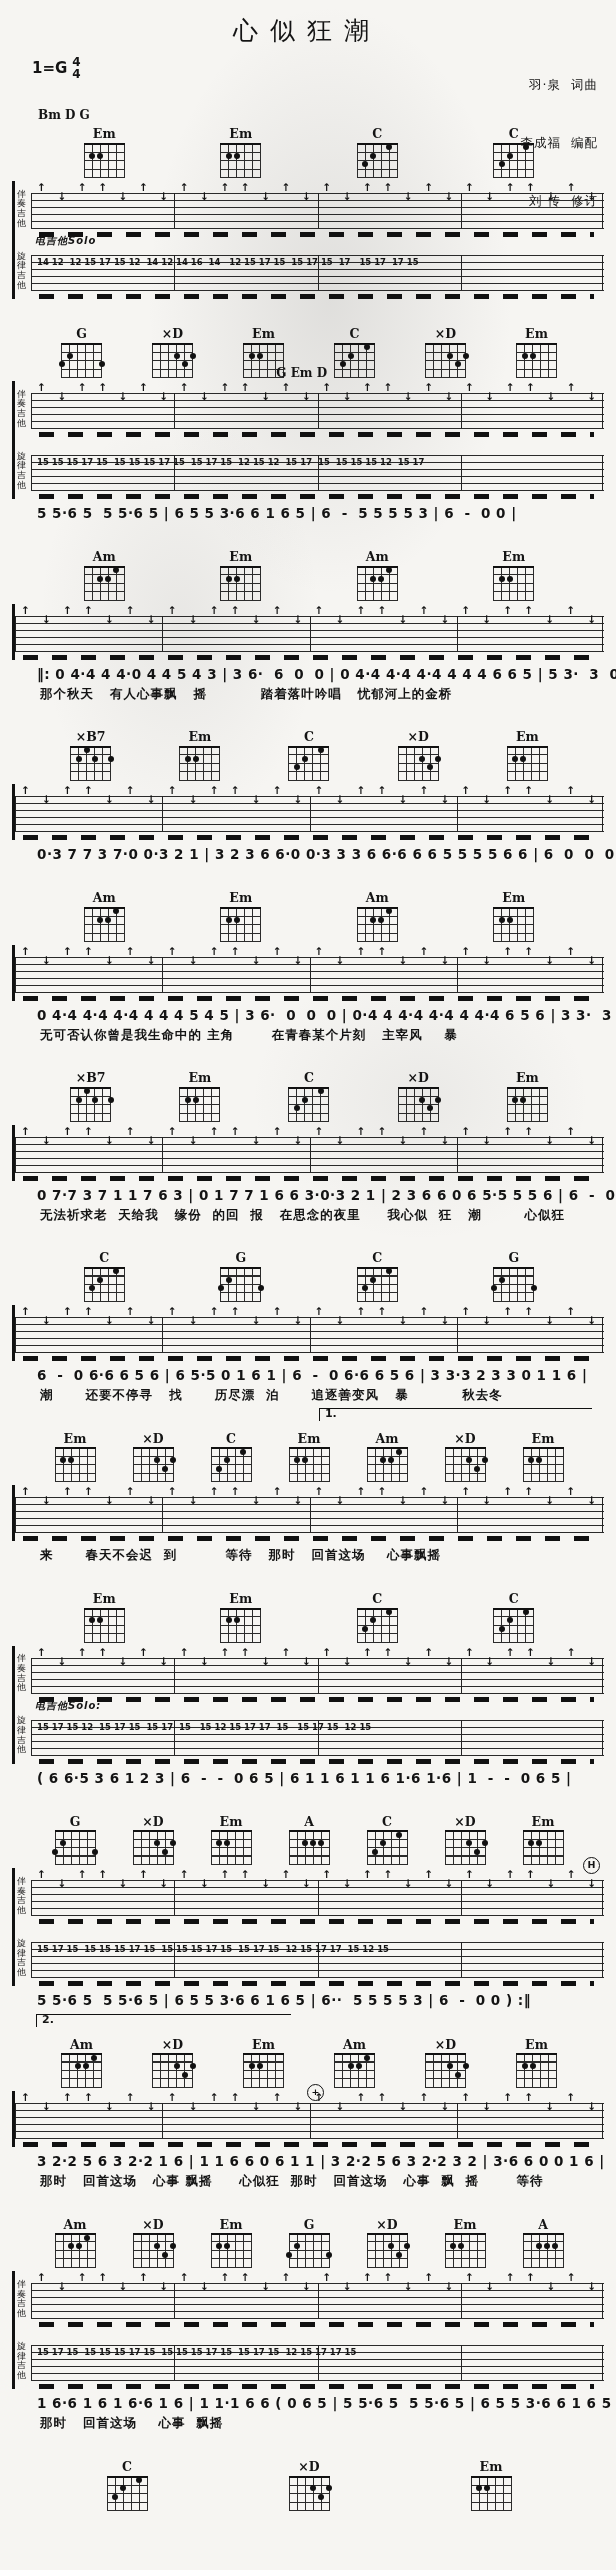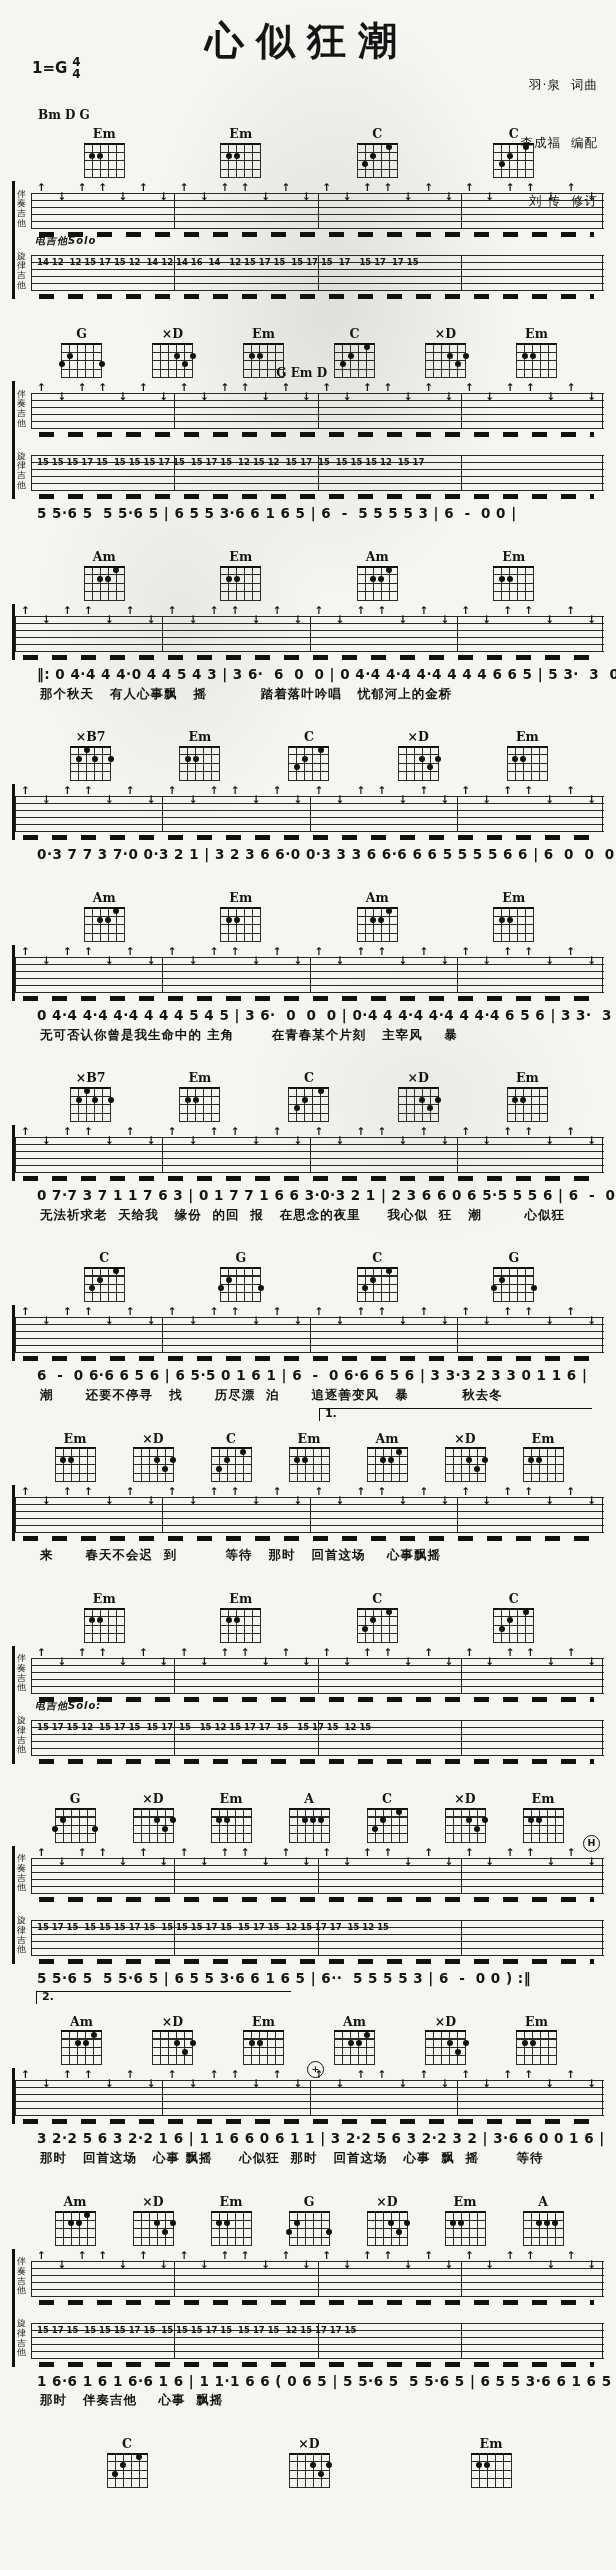--- a/index.html
+++ b/index.html
@@ -18,21 +18,21 @@
       radial-gradient(ellipse 260px 420px at 330px 300px, rgba(120,120,120,.18), transparent 70%),
       radial-gradient(ellipse 200px 300px at 180px 620px, rgba(130,130,130,.12), transparent 70%),
       radial-gradient(ellipse 240px 200px at 420px 1100px, rgba(130,130,130,.10), transparent 70%),
       #f6f5f2;
     position:relative;
   }
   
   .header{position:relative;height:102px;}
   .title{
     text-align:center;font-family:"DejaVu Serif",serif;
-    font-size:39px;font-weight:bold;letter-spacing:12px;
+    font-size:25px;font-weight:normal;letter-spacing:12px;
     padding-top:4px;white-space:nowrap;
   }
   .subtitle{text-align:center;font-size:12px;letter-spacing:4px;margin-top:3px;}
   .keytime{position:absolute;left:22px;top:46px;font-size:15px;font-weight:bold;display:flex;align-items:center;gap:5px;}
   .ts{display:inline-flex;flex-direction:column;line-height:1;font-size:12px;font-weight:bold;text-align:center;}
   .credits{position:absolute;right:6px;top:26px;font-size:12.5px;text-align:right;line-height:1.55;letter-spacing:1px;white-space:pre;}
   
   #score{position:relative;}
   .system{position:relative;margin-bottom:13px;}
   .chord-row{
@@ -927,20 +927,21 @@
               <div class="bar" style="left: calc(0% + 0px);"></div>
               <div class="bar" style="left: calc(25% + 0px);"></div>
               <div class="bar" style="left: calc(50% + 0px);"></div>
               <div class="bar" style="left: calc(75% + 0px);"></div>
               <div class="bar" style="left: calc(100% - 2px);"></div>
               <div class="frets">15 17 15 12  15 17 15  15 17  15   15 12 15 17 17  15   15 17 15  12 15</div>
               <div class="beams"></div>
             </div>
           </div>
         </div>
+        <div class="jianpu">( 6 6·5 3 6 1 2 3 | 6  -  -  0 6 5 | 6 1 1 6 1 1 6 1·6 1·6 | 1  -  -  0 6 5 |</div>
       </div>
       <div class="system">
         <div class="chord-row">
           <div class="chord">
             <div class="cname">G</div>
             <div class="cgrid">
               <span class="dot" style="left: -2.5px; top: 18.25px;"></span>
               <span class="dot" style="left: 5.5px; top: 9.75px;"></span>
               <span class="dot" style="left: 37.5px; top: 18.25px;"></span>
             </div>
@@ -1257,21 +1258,21 @@
               <div class="bar" style="left: calc(25% + 0px);"></div>
               <div class="bar" style="left: calc(50% + 0px);"></div>
               <div class="bar" style="left: calc(75% + 0px);"></div>
               <div class="bar" style="left: calc(100% - 2px);"></div>
               <div class="frets">15 17 15  15 15 15 17 15  15 15 15 17 15  15 17 15  12 15 17 17 15</div>
               <div class="beams"></div>
             </div>
           </div>
         </div>
         <div class="jianpu">1 6·6 1 6 1 6·6 1 6 | 1 1·1 6 6 ( 0 6 5 | 5 5·6 5  5 5·6 5 | 6 5 5 3·6 6 1 6 5 |</div>
-        <div class="lyrics">那时   伴奏吉他    心事  飘摇</div>
+        <div class="lyrics">那时   回首这场    心事  飘摇</div>
       </div>
       <div class="system">
         <div class="chord-row">
           <div class="chord">
             <div class="cname">C</div>
             <div class="cgrid">
               <span class="dot" style="left: 5.5px; top: 18.25px;"></span>
               <span class="dot" style="left: 13.5px; top: 9.75px;"></span>
               <span class="dot" style="left: 29.5px; top: 1.25px;"></span>
             </div>

